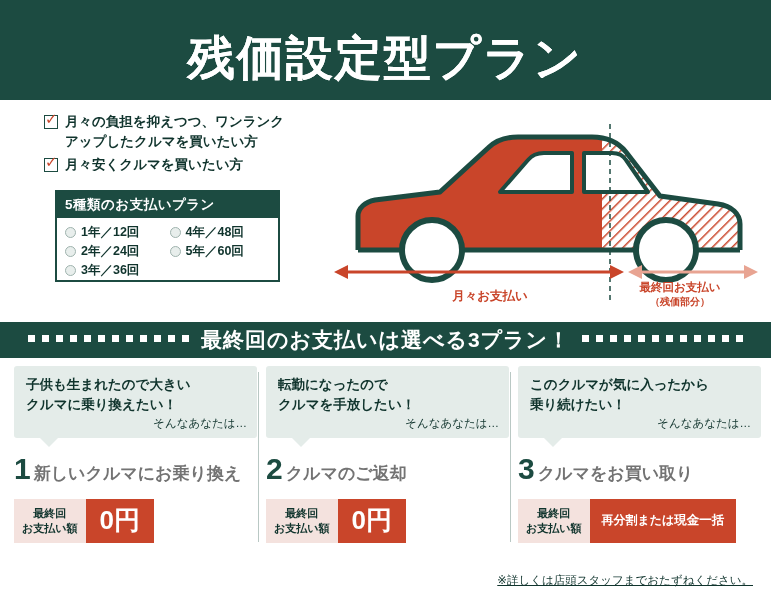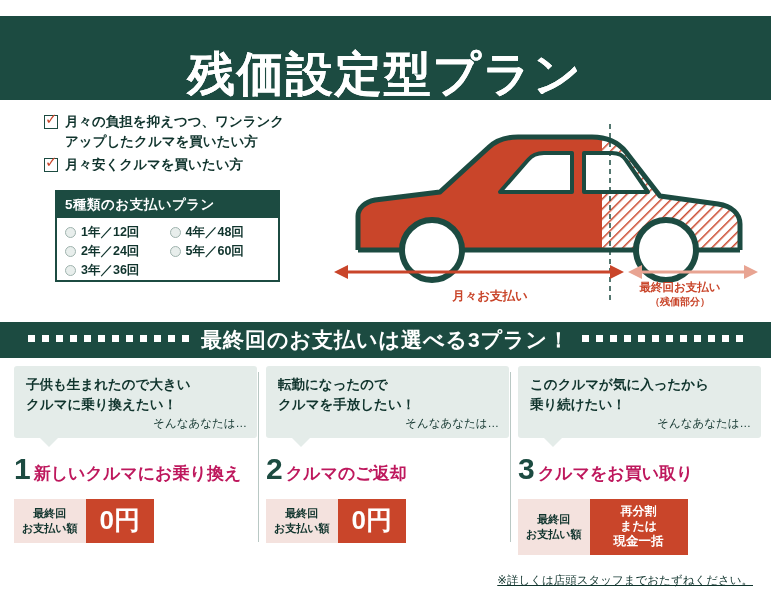--- a/index.html
+++ b/index.html
@@ -6,21 +6,21 @@
   body {
     width: 771px; height: 600px;
     font-family: "Liberation Sans", "DejaVu Sans", sans-serif;
     background: #ffffff;
     overflow: hidden;
   }
   .page { position: relative; width: 771px; height: 600px; background:#fff; }
 
   
   .header {
-    position: absolute; left:0; top:16px; width:771px; height:116px;
+    position: absolute; left:0; top:0; width:771px; height:116px;
     background: #1c4b41;
     display:flex; align-items:center; justify-content:center;
   }
   .header-title {
     color:#ffffff; font-size:47px; font-weight:bold; letter-spacing:2px;
     text-shadow: 0 0 0 #fff;
   }
 
   
   .upper {
@@ -111,35 +111,35 @@
     content:""; position:absolute; left:26px; bottom:-9px;
     border-left:9px solid transparent; border-right:9px solid transparent;
     border-top:9px solid #e4ece9;
   }
 
   .card-head { display:flex; align-items:baseline; margin-top:16px; }
   .card-num {
     font-size:30px; font-weight:bold; color:#1c4b41; line-height:1;
     margin-right:3px; font-family:"Liberation Sans", sans-serif;
   }
-  .card-title { font-size:17px; font-weight:bold; color:#be185d; }
+  .card-title { font-size:17px; font-weight:bold; color:#737373; }
 
   .result-row { display:flex; align-items:stretch; margin-top:14px; }
   .result-label {
     background:#f4e2de; color:#10342d; font-size:11px; font-weight:bold;
     padding:7px 8px; line-height:1.35; text-align:center;
     display:flex; flex-direction:column; justify-content:center;
   }
   .result-value {
     background:#c9452a; color:#ffffff; font-weight:bold;
     display:flex; align-items:center; justify-content:center;
     padding:0 14px; font-size:26px; white-space:nowrap;
   }
   .result-value.multi {
-    flex-direction:column; font-size:12px; line-height:1.25; padding:5px 24px;
+    flex-direction:row; font-size:12px; line-height:1.25; padding:5px 12px;
     justify-content:center;
   }
   .result-value.multi .emph { font-size:12.5px; }
 
   
   .footnote {
     position:absolute; right:18px; bottom:12px;
     font-size:11.5px; color:#10342d;text-decoration:underline;
   }
 </style>

